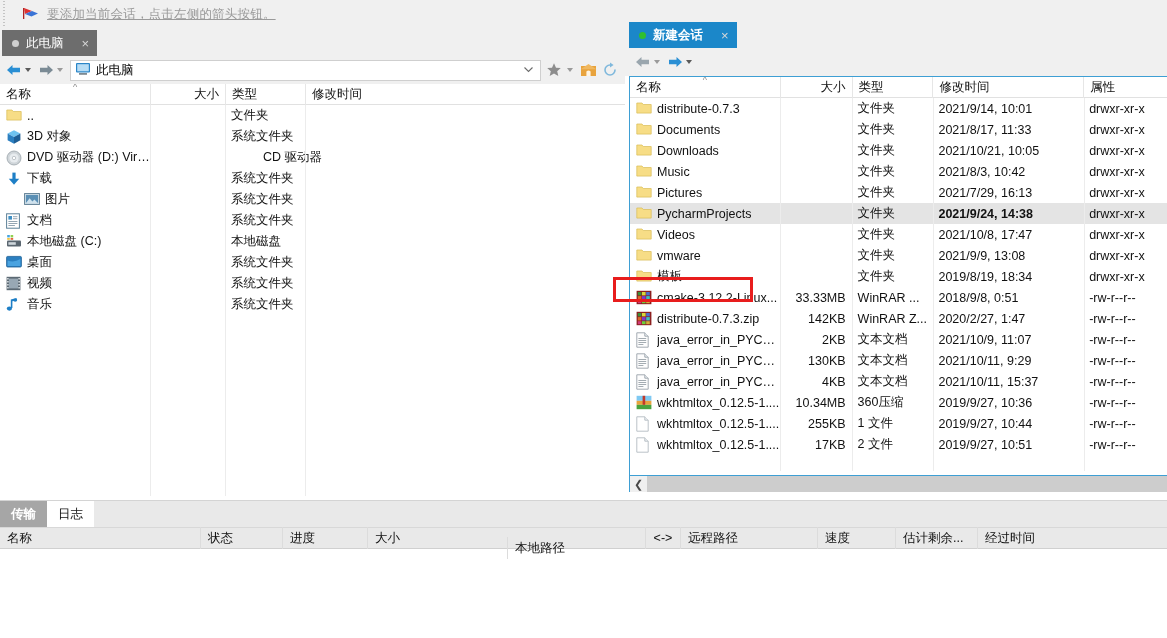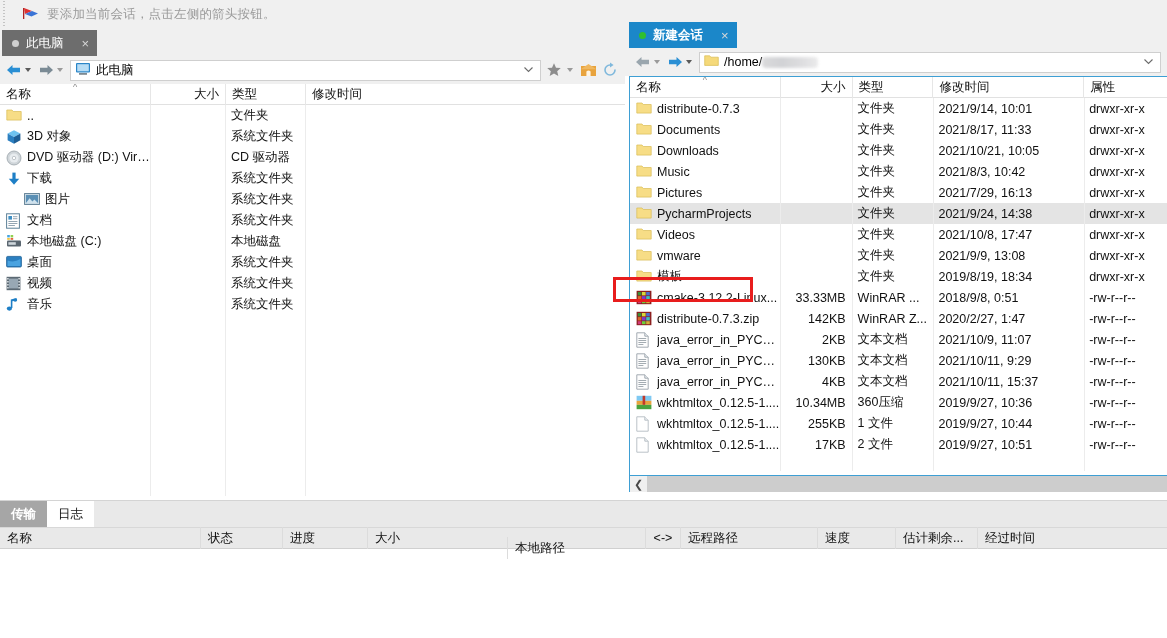--- a/index.html
+++ b/index.html
@@ -20,21 +20,21 @@
   }
   .grip{
     width:8px;height:26px;margin-left:1px;
     background-image:repeating-linear-gradient(
       to bottom,#b5b5b5 0 1px,transparent 1px 3px);
     background-size:2px 3px;background-repeat:repeat-y;
     background-position:2px 0;
     opacity:.75;
   }
   .notice-flag{position:relative;width:20px;height:16px;margin-left:12px;flex:none;}
-  .notice-text{margin-left:6px;color:#9a9a9a;font-size:12.5px;letter-spacing:.2px;}
+  .notice-text{margin-left:6px;color:#9a9a9a;font-size:12.5px;letter-spacing:.2px;text-decoration:underline;}
 
   
   .left-pane{position:absolute;left:0;top:28px;width:625px;height:472px;background:#fff;}
   .tabstrip{height:28px;background:#f0f0f0;position:relative;}
   .tab{
     position:absolute;left:2px;top:2px;height:26px;
     display:flex;align-items:center;padding:0 8px 0 10px;
     background:#6d6d6d;color:#fff;font-size:12.5px;
   }
   .tab.blue{background:#1b87c9;}
@@ -266,21 +266,21 @@
         <div class="row">
           <div class="cell name" style="width: 150px;">
             <span class="ic"><svg width="16" height="16" viewBox="0 0 16 16">
                 <circle cx="8" cy="8" r="7" fill="#cfd5d9" stroke="#9aa3aa" stroke-width=".8"></circle>
                 <circle cx="8" cy="8" r="4.6" fill="#e8ecef"></circle>
                 <circle cx="8" cy="8" r="1.7" fill="#fff" stroke="#aab2b8" stroke-width=".7"></circle>
               </svg></span>
             <span class="lbl">DVD 驱动器 (D:) Virt...</span>
           </div>
           <div class="cell num" style="width: 75px;"></div>
-          <div class="cell" style="width: 80px;">CD 驱动器</div>
+          <div class="cell" style="width: 80px; margin-left: 32px;">CD 驱动器</div>
           <div class="cell" style="width: 150px;"></div>
         </div>
         <div class="row">
           <div class="cell name" style="width: 150px;">
             <span class="ic"><svg width="16" height="16" viewBox="0 0 16 16">
                 <rect x="6.4" y="1.6" width="3.2" height="7" fill="#1e7fc6"></rect>
                 <path d="M2.8 7.8 L8 13.8 L13.2 7.8 Z" fill="#1e7fc6"></path>
               </svg></span>
             <span class="lbl">下载</span>
           </div>
@@ -403,34 +403,20 @@
       </div>
       <div class="nav-btn">
         <span class="arrow-ico">
           <svg width="18" height="14" viewBox="0 0 18 14">
             <path d="M10.5 2 L16 7 L10.5 12 L10.5 9.3 L3 9.3 L3 4.7 L10.5 4.7 Z" fill="#2a8fd4"></path>
           </svg>
         </span>
         <span class="caret"></span>
       </div>
 
-      <div class="pathbox">
-        <span class="folder-ic">
-          <svg width="15" height="13" viewBox="0 0 15 13">
-            <path d="M0.7 1.8 h5 l1.2 1.4 h7.4 v8.2 h-13.6 Z" fill="#f5d97a" stroke="#d9bb52" stroke-width=".7"></path>
-          </svg>
-        </span>
-        <span class="path-txt">/home/</span>
-          <span class="blur"></span>
-        <span class="chev">
-          <svg width="11" height="11" viewBox="0 0 11 11">
-              <path d="M1.5 3.5 L5.5 7.5 L9.5 3.5" stroke="#6c6c6c" stroke-width="1.1" fill="none"></path>
-            </svg>
-        </span>
-      </div>
     </div>
 
     <div class="rp-inner">
       <div class="colhead" id="rch">
           <div class="ch" style="width: 150px;">名称<span class="sortmark">^</span></div>
           <div class="ch num" style="width: 72px;">大小</div>
           <div class="ch" style="width: 81px;">类型</div>
           <div class="ch" style="width: 151px;">修改时间</div>
           <div class="ch" style="width: 84px;">属性</div>
         </div>
@@ -501,21 +487,21 @@
           </div>
           <div class="row sel">
             <div class="cell name" style="width: 150px;">
               <span class="ic"><svg width="16" height="14" viewBox="0 0 16 14">
                   <path d="M0.8 2 h5.2 l1.3 1.5 h7.9 v8.6 h-14.4 Z" fill="#f7dd86" stroke="#d8bb55" stroke-width=".7"></path>
                 </svg></span>
               <span class="lbl">PycharmProjects</span>
             </div>
             <div class="cell num" style="width: 72px;"></div>
             <div class="cell" style="width: 81px;">文件夹</div>
-            <div class="cell" style="width: 151px;">2021/9/24, 14:38</div>
+            <div class="cell" style="width: 151px; font-weight: bold;">2021/9/24, 14:38</div>
             <div class="cell" style="width: 84px;">drwxr-xr-x</div>
           </div>
           <div class="row">
             <div class="cell name" style="width: 150px;">
               <span class="ic"><svg width="16" height="14" viewBox="0 0 16 14">
                   <path d="M0.8 2 h5.2 l1.3 1.5 h7.9 v8.6 h-14.4 Z" fill="#f7dd86" stroke="#d8bb55" stroke-width=".7"></path>
                 </svg></span>
               <span class="lbl">Videos</span>
             </div>
             <div class="cell num" style="width: 72px;"></div>

